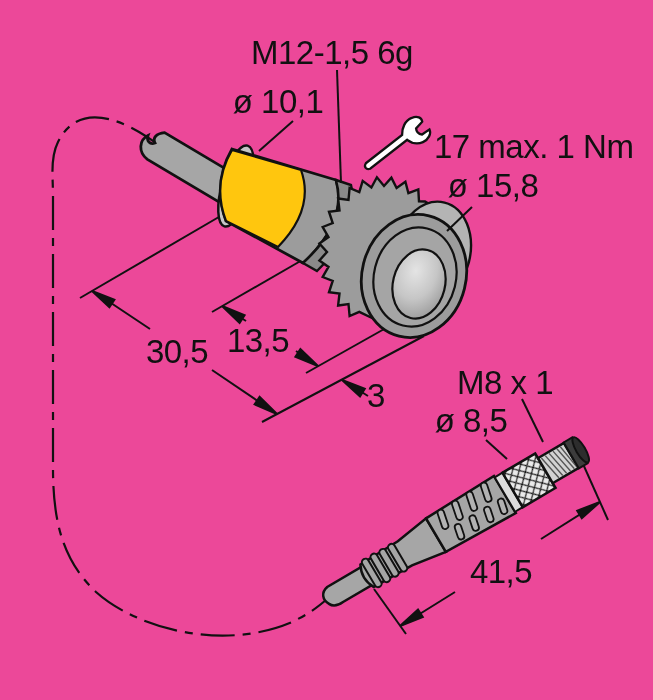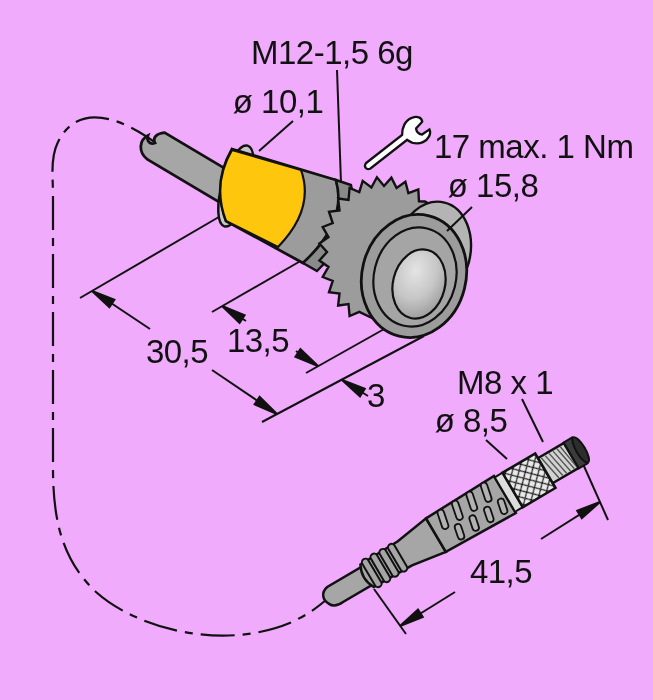--- a/index.html
+++ b/index.html
@@ -1,16 +1,16 @@
 <!DOCTYPE html>
 <html><head>
 <meta charset="utf-8">
 <style>
   html,body{margin:0;padding:0;background:#fff;}
-  #stage{position:relative;width:653px;height:700px;background:#f0abfc;overflow:hidden;
+  #stage{position:relative;width:653px;height:700px;background:#ec4899;overflow:hidden;
          font-family:"Liberation Sans",sans-serif;}
   svg{display:block;}
   text{font-family:"Liberation Sans",sans-serif;fill:#111;letter-spacing:-0.5px;}
 </style>
 </head>
 <body>
 
 <div id="stage">
 <svg width="653" height="700" viewBox="0 0 653 700">
   <defs>

